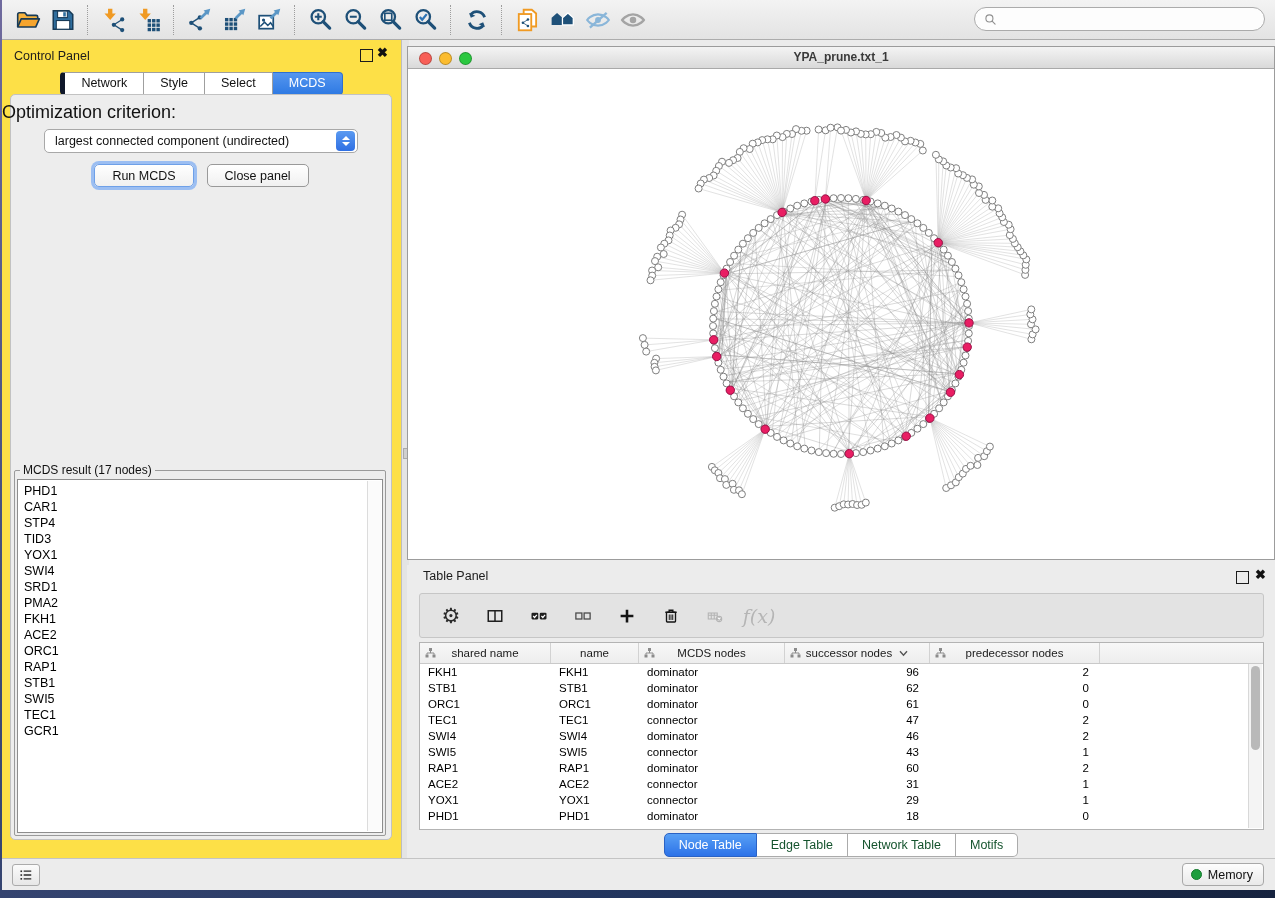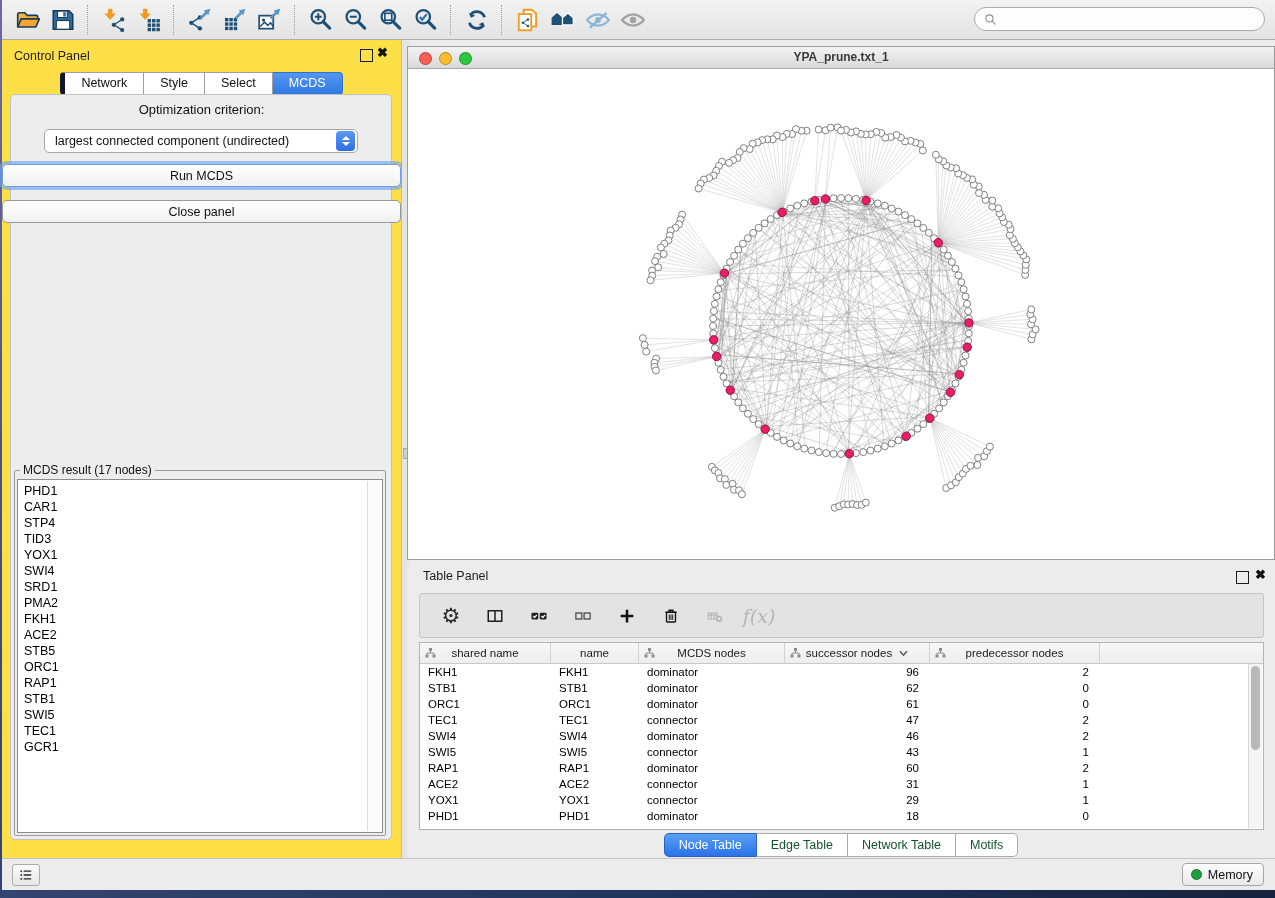--- a/index.html
+++ b/index.html
@@ -26,30 +26,30 @@
   .float-ic{position:absolute;top:9px;width:11px;height:11px;border:1.6px solid #1c1c1c;background:transparent;}
   .close-ic{position:absolute;top:6px;font-size:13px;font-weight:bold;color:#111;line-height:14px;}
   .cp-tabs{position:absolute;left:0;top:32px;width:100%;display:flex;justify-content:center;}
   .cp-tab{height:21px;line-height:21px;padding:0 16px;font-size:12.5px;background:#fff;color:#111;
     border:1px solid #9f9f9f;border-left:none;}
   .cp-tab:first-child{border-left:5px solid #0f172a;border-radius:4px 0 0 4px;}
   .cp-tab:last-child{border-radius:0 4px 4px 0;}
   .cp-tab.active{background:linear-gradient(#5596ef,#2f7ae3);color:#fff;border-color:#2f6fce;}
   .cp-body{position:absolute;left:8px;top:54px;width:382px;height:746px;background:#ededed;
     border:1px solid #c2c2c2;border-radius:5px;box-sizing:border-box;}
-  .opt-label{position:absolute;left:0;top:62px;width:100%;text-align:center;font-size:13px;color:#111;}
+  .opt-label{position:absolute;left:0;top:62px;width:100%;text-align:left;font-size:18px;color:#111;}
   .selectbox{position:absolute;left:42px;top:89px;width:314px;height:24px;background:#fff;
     border:1px solid #a8a8a8;border-radius:5px;box-sizing:border-box;display:flex;align-items:center;}
   .selectbox .sel-text{font-size:12.5px;color:#111;padding-left:10px;flex:1;white-space:nowrap;}
   .sel-step{width:19px;height:20px;margin-right:2px;border-radius:4px;
     background:linear-gradient(#5a9af1,#2f6fe3);display:flex;flex-direction:column;align-items:center;justify-content:center;gap:2px;}
   .sel-step span{width:0;height:0;border-left:4px solid transparent;border-right:4px solid transparent;}
   .sel-step .up{border-bottom:4px solid #fff;}
   .sel-step .dn{border-top:4px solid #fff;}
-  .btn-row{position:absolute;left:0;top:124px;width:100%;display:flex;justify-content:center;gap:13px;flex-direction:column;}
+  .btn-row{position:absolute;left:0;top:124px;width:100%;display:flex;justify-content:center;gap:13px;}
   .pbtn{height:23px;padding:0 17px;font-size:12.5px;color:#111;background:linear-gradient(#ffffff,#f0f0f0);
     border:1px solid #999;border-radius:5px;}
   .pbtn.focused{box-shadow:0 0 0 3px rgba(110,165,245,.65);border-color:#6ea0e8;}
   fieldset.mcds{position:absolute;left:12px;top:423px;width:372px;height:373px;margin:0;padding:2px;
     border:1px solid #9a9a9a;border-radius:2px;box-sizing:border-box;background:transparent;}
   fieldset.mcds legend{font-size:12px;color:#111;padding:0 3px;margin-left:3px;}
   .mcds-list{position:relative;width:100%;height:100%;background:#fff;border:1px solid #8d8d8d;
     box-sizing:border-box;overflow:hidden;padding:3px 0 0 6px;}
   .mcds-item{font-size:12.5px;line-height:16px;color:#000;}
   .mcds-scroll{position:absolute;top:1px;right:1px;bottom:1px;width:13px;background:#fbfbfb;border-left:1px solid #dcdcdc;}
@@ -309,21 +309,20 @@
       <div class="mcds-item">PHD1</div>
           <div class="mcds-item">CAR1</div>
           <div class="mcds-item">STP4</div>
           <div class="mcds-item">TID3</div>
           <div class="mcds-item">YOX1</div>
           <div class="mcds-item">SWI4</div>
           <div class="mcds-item">SRD1</div>
           <div class="mcds-item">PMA2</div>
           <div class="mcds-item">FKH1</div>
           <div class="mcds-item">ACE2</div>
-          <div class="mcds-item">STB5</div>
           <div class="mcds-item">ORC1</div>
           <div class="mcds-item">RAP1</div>
           <div class="mcds-item">STB1</div>
           <div class="mcds-item">SWI5</div>
           <div class="mcds-item">TEC1</div>
           <div class="mcds-item">GCR1</div>
           <div class="mcds-scroll"></div>
         </div>
     </fieldset>
   </aside>

